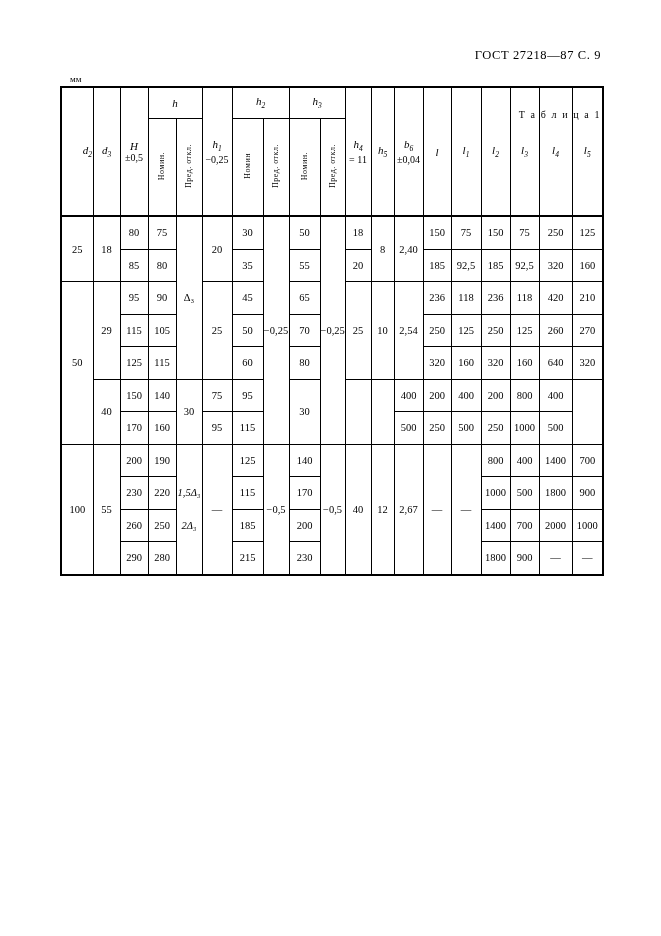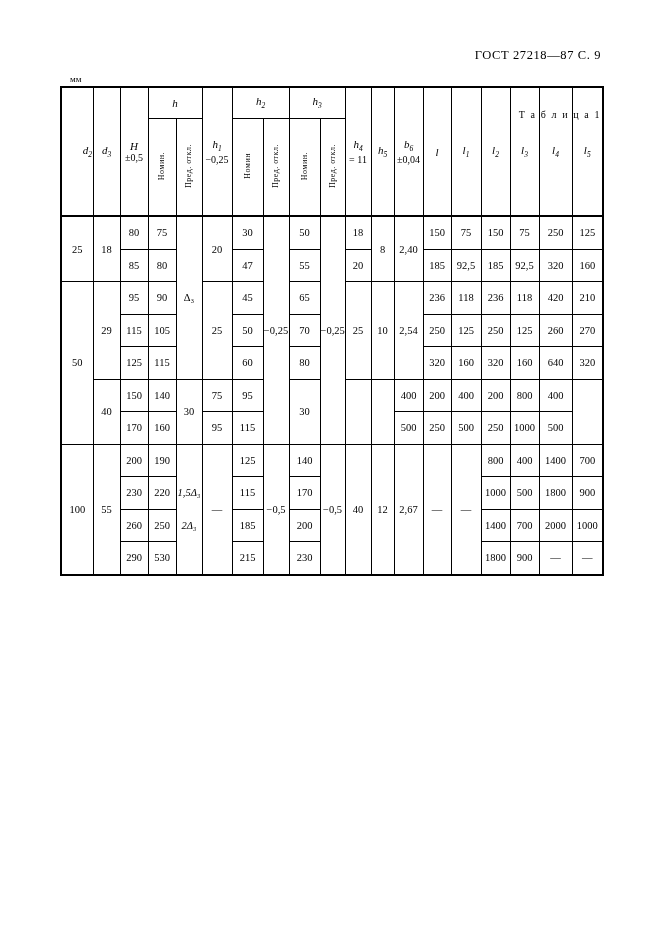--- a/index.html
+++ b/index.html
@@ -237,21 +237,21 @@
     <td class="thick-top">75</td>
     <td class="thick-top">150</td>
     <td class="thick-top">75</td>
     <td class="thick-top">250</td>
     <td class="thick-top">125</td>
   </tr>
 
   <tr class="data-row">
     <td>85</td>
     <td>80</td>
-    <td>47</td>
+    <td>35</td>
     <td>55</td>
     <td>20</td>
     <td>185</td>
     <td>92,5</td>
     <td>185</td>
     <td>92,5</td>
     <td>320</td>
     <td>160</td>
   </tr>
 
@@ -372,21 +372,21 @@
     <td>185</td>
     <td>200</td>
     <td>1400</td>
     <td>700</td>
     <td>2000</td>
     <td>1000</td>
   </tr>
 
   <tr class="data-row">
     <td class="thick-bottom">290</td>
-    <td class="thick-bottom">530</td>
+    <td class="thick-bottom">280</td>
     <td class="no-t thick-bottom"></td>
     <td class="thick-bottom">215</td>
     <td class="thick-bottom">230</td>
     <td class="thick-bottom">1800</td>
     <td class="thick-bottom">900</td>
     <td class="thick-bottom">—</td>
     <td class="thick-bottom">—</td>
   </tr>
 
 </tbody>

